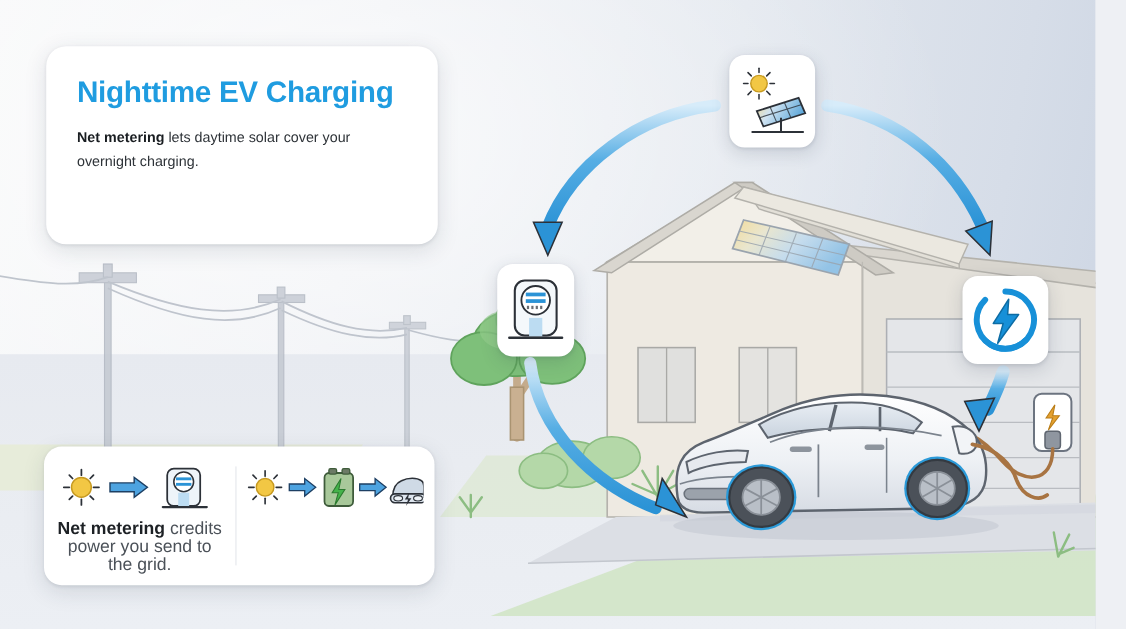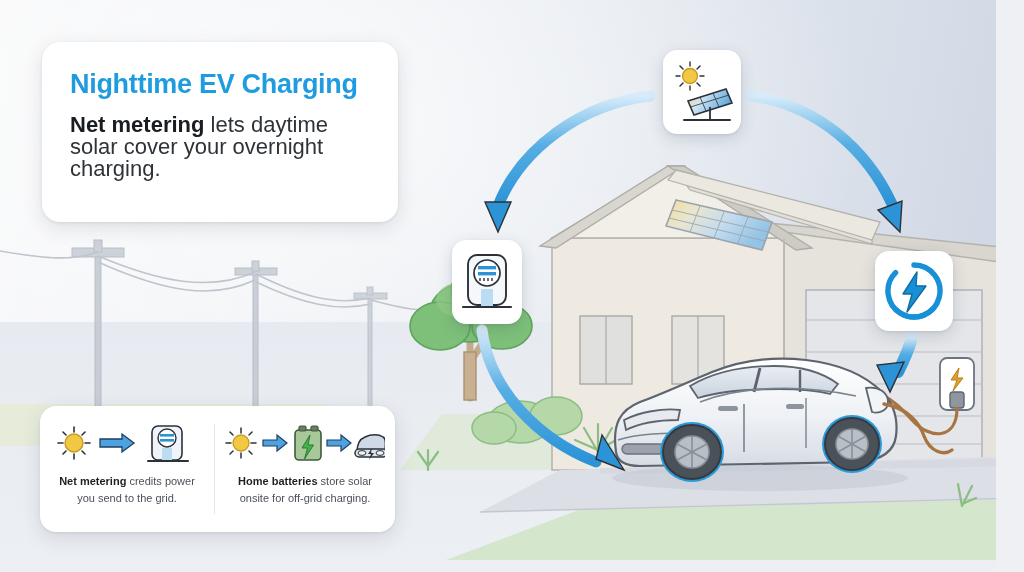--- a/index.html
+++ b/index.html
@@ -23,28 +23,28 @@
 
   svg.layer{position:absolute;left:0;top:0;width:1024px;height:572px;overflow:visible;}
 
   
   .card{position:absolute;background:#fff;border-radius:16px;
     box-shadow:0 6px 20px rgba(40,52,72,.13), 0 1px 3px rgba(40,52,72,.10);}
   #title-card{left:42px;top:42px;width:356px;height:180px;border-radius:18px;padding:0;}
   #title-card .inner{padding:26px 28px 0 28px;}
   .title{color:#1f9ce0;font-size:27px;line-height:32px;font-weight:bold;
     letter-spacing:-.3px;margin:0 0 14px 0;}
-  .subtitle{color:#2e3338;font-size:22px;line-height:22px;margin:0;}
+  .subtitle{color:#2e3338;font-size:13px;line-height:22px;margin:0;}
   .subtitle b{font-weight:bold;color:#191d21;}
 
   #legend-card{left:40px;top:406px;width:355px;height:126px;border-radius:16px;display:flex;}
   .legend-col{flex:1;display:flex;flex-direction:column;align-items:center;
     justify-content:flex-start;padding:16px 10px 0 10px;box-sizing:border-box;}
   .legend-sep{width:1px;background:#e4e7ec;margin:18px 0;}
-  .legend-cap{margin-top:9px;text-align:center;font-size:11px;line-height:16.5px;color:#4b5158;}
+  .legend-cap{margin-top:9px;text-align:center;font-size:16px;line-height:16.5px;color:#4b5158;}
   .legend-cap b{color:#1d2125;font-weight:bold;}
 
   
   .badge{position:absolute;background:#fff;border-radius:14px;
     box-shadow:0 5px 16px rgba(40,52,72,.16), 0 1px 3px rgba(40,52,72,.10);
     display:flex;align-items:center;justify-content:center;}
   #badge-solar{left:663px;top:50px;width:78px;height:84px;}
   #badge-charger{left:452px;top:240px;width:70px;height:84px;}
   #badge-bolt{left:875px;top:251px;width:78px;height:80px;}
 </style>
@@ -332,21 +332,20 @@
         </g>
         <g>
           <path d="M132,30 C 132,22 135,17 140,15 C 146,12 154,12 158,15
                    C 162,17 160,23 160,30 Z" fill="#cfdae6" stroke="#2c3138" stroke-width="1.5"></path>
           <rect x="130" y="27" width="32" height="8" rx="4" fill="#dde5ee" stroke="#2c3138" stroke-width="1.5"></rect>
           <ellipse cx="137" cy="31" rx="4" ry="2.4" fill="#eef3f8" stroke="#2c3138" stroke-width="1"></ellipse>
           <ellipse cx="155" cy="31" rx="4" ry="2.4" fill="#eef3f8" stroke="#2c3138" stroke-width="1"></ellipse>
           <path d="M147,26 l-4,6 h3 l-2,6 5,-7 h-3 z" fill="#2c3138"></path>
         </g>
       </svg>
-      <div class="legend-cap"><b>Home batteries</b><span> store solar onsite for off-grid charging.</span></div>
     </div>
   </div>
 
   <div class="badge" id="badge-solar">
     <svg width="64" height="66" viewBox="0 0 64 66">
       <g>
         <circle cx="20" cy="17" r="7.5" fill="#f2c744" stroke="#c79a20" stroke-width="1.3"></circle>
         <g stroke="#2c3138" stroke-width="1.4" stroke-linecap="round">
           <line x1="20" y1="3" x2="20" y2="7"></line>
             <line x1="20" y1="27" x2="20" y2="31"></line>

